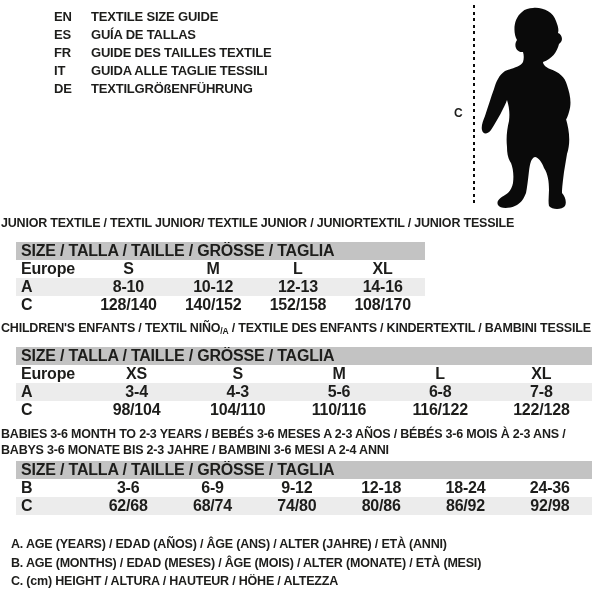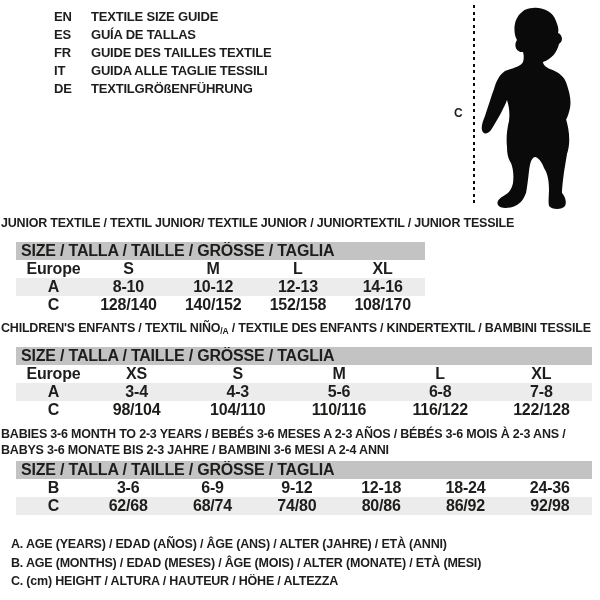--- a/index.html
+++ b/index.html
@@ -34,21 +34,21 @@
   .section-title { position:absolute; left:1px; font-size:12.5px; white-space:nowrap; }
   .section-title .sub { font-size:8.5px; vertical-align:-2px; }
   .two-line div { line-height:16px; }
 
   
   table.size-table {
     position:absolute; left:16px; border-collapse:collapse; table-layout:fixed;
     font-size:16px; color:var(--text);
   }
   table.size-table td { height:16px; padding:0; text-align:center; vertical-align:middle; overflow:hidden; white-space:nowrap; }
-  table.size-table td:first-child { text-align:center; padding-left:5px; }
+  table.size-table td:first-child { text-align:left; padding-left:5px; }
   table.size-table tr.hdr td { background:var(--bar); height:14px; text-align:left; padding-left:5px; }
   table.size-table tr.stripe td { background:var(--stripe); }
   .t1 { top:242px; width:409px; }
   .t2 { top:347px; width:576px; }
   .t3 { top:461px; width:576px; }
   col.c-label { width:70px; }
 
   
   .notes { position:absolute; left:11px; top:535px; font-size:12.5px; line-height:18.5px; }
 </style>

